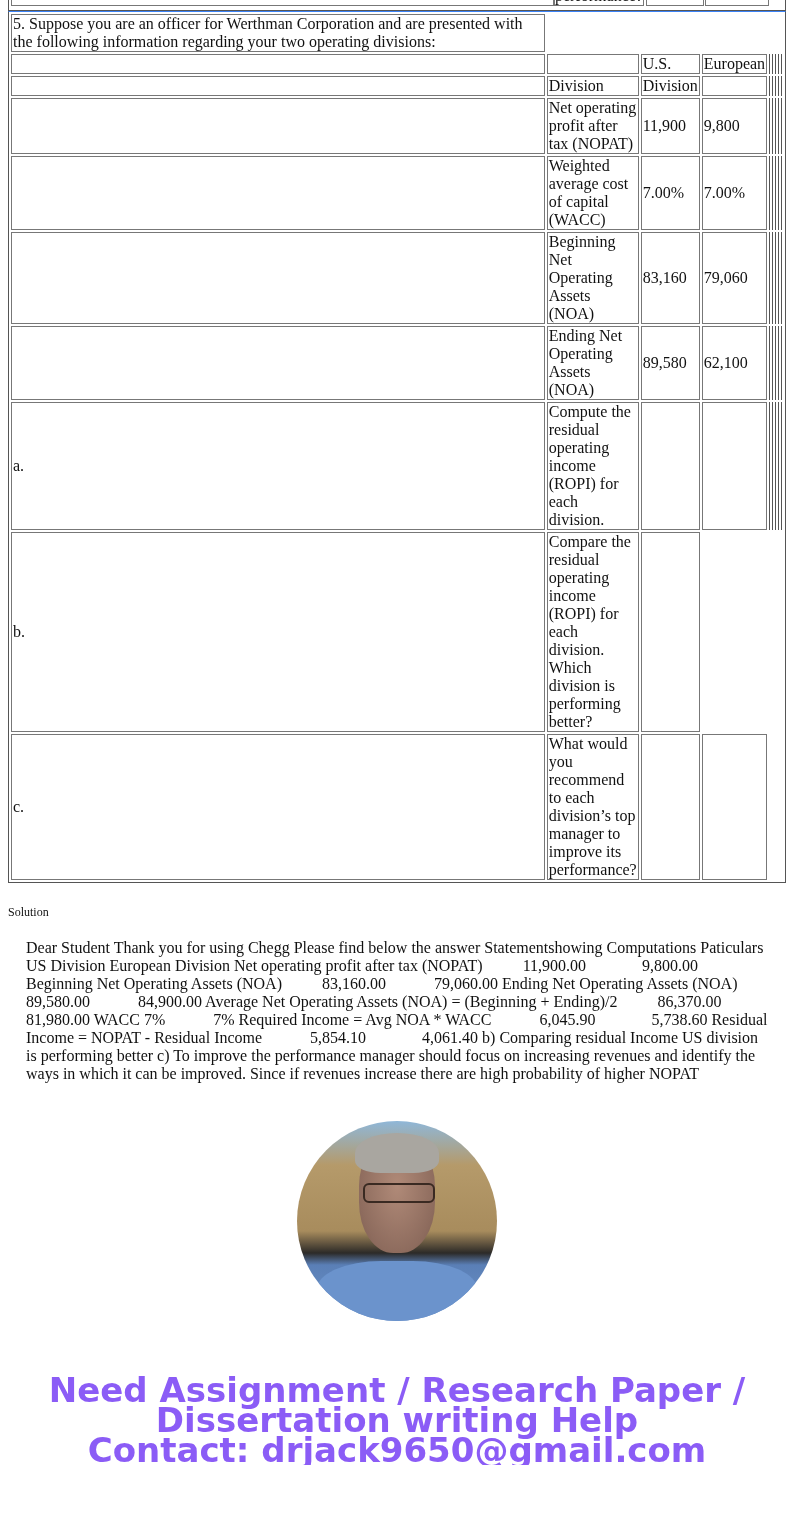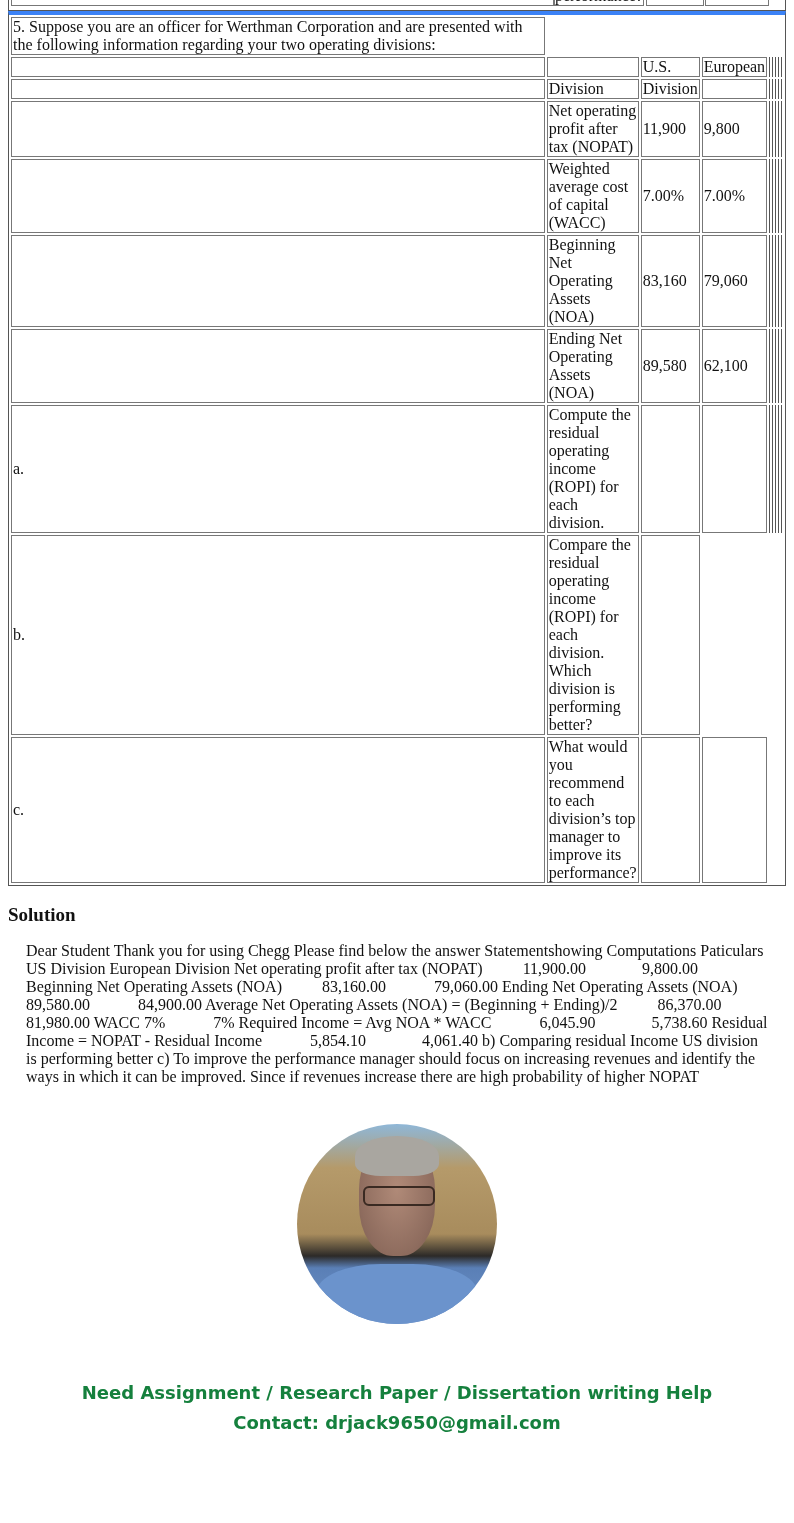--- a/index.html
+++ b/index.html
@@ -7,47 +7,47 @@
   .wrap { padding: 0 8px; }
   .outer { border: 1px solid #555; border-top: none; margin: 0; }
   table.q { border-collapse: separate; border-spacing: 2px; width: 100%; }
   table.q td { border: 1px solid #777; padding: 0 1px; vertical-align: middle; }
   td.noborder { border: none !important; }
   .intro { padding: 0 1px; }
   .ticks { width: 14px; border: none !important; padding: 0 !important;
            background: repeating-linear-gradient(90deg, #555 0 1px, transparent 1px 3px); }
   .ticks2 { width: 6px; border: none !important; padding: 0 !important;
            background: repeating-linear-gradient(90deg, #555 0 1px, transparent 1px 3px); }
-  h3 { font-family: "Liberation Serif", serif; font-size: 19px; font-weight: bold; margin: 20px 0 18px; }
+  h3 { font-family: "Liberation Serif", serif; font-size: 12px; font-weight: normal; margin: 20px 0 18px; }
   .sol { margin: 18px; }
   .avatar-wrap { text-align: center; margin-top: 38px; }
   .avatar { width: 200px; height: 200px; border-radius: 50%; display: inline-block; position: relative; overflow: hidden;
             background: linear-gradient(180deg, #8fb7d8 0%, #b59a6a 22%, #a88c5d 55%, #2c2a28 66%, #5a7fb6 72%, #6d93c8 100%); }
   .avatar .face { position: absolute; left: 62px; top: 20px; width: 76px; height: 112px; border-radius: 40% 40% 45% 45%;
                   background: radial-gradient(ellipse at 50% 40%, #b08a78 0%, #8e6c5e 70%, #7a5c50 100%); }
   .avatar .hair { position: absolute; left: 58px; top: 12px; width: 84px; height: 40px; border-radius: 50% 50% 30% 30%; background: #a9a6a0; }
   .avatar .glasses { position: absolute; left: 66px; top: 62px; width: 68px; height: 16px; border: 2px solid #3a2a22; border-radius: 6px; }
   .avatar .shirt { position: absolute; left: 20px; top: 140px; width: 160px; height: 70px; border-radius: 40% 40% 0 0; background: #6b93cc; }
-  .promo { text-align: center; font-family: "DejaVu Sans", sans-serif; font-weight: bold; font-size: 18px; line-height: 30px; margin-top: 50px; color: #15803d; }
+  .promo { text-align: center; font-family: "DejaVu Sans", sans-serif; font-weight: bold; font-size: 34px; line-height: 30px; margin-top: 50px; color: #8b5cf6; }
 </style>
 </head>
 <body>
 
 <div class="wrap">
 
   <div style="position:relative;height:10px;border-left:1px solid #555;border-right:1px solid #555;border-bottom:1px solid #555;">
     <div style="position:absolute;left:2px;top:-2px;width:541px;height:7px;border:1px solid #777;border-top:none;"></div>
     <div style="position:absolute;left:545px;top:-12px;width:88px;height:17px;border:1px solid #777;border-top:none;overflow:hidden;font-size:16px;line-height:16px;">
       <span>performance?</span>
     </div>
     <div style="position:absolute;left:637px;top:-2px;width:56px;height:7px;border:1px solid #777;border-top:none;"></div>
     <div style="position:absolute;left:696px;top:-2px;width:62px;height:7px;border:1px solid #777;border-top:none;"></div>
   </div>
 
-  <div class="outer" style="border-top:4px solid #3b82f6;">
+  <div class="outer" style="border-top:1px solid #3b82f6;">
     <table class="q">
       <colgroup>
         <col style="width:539px">
           <col style="width:90px">
           <col style="width:56px">
           <col style="width:62px">
           <col style="width:14px">
       </colgroup>
       <tbody>
           <tr>

